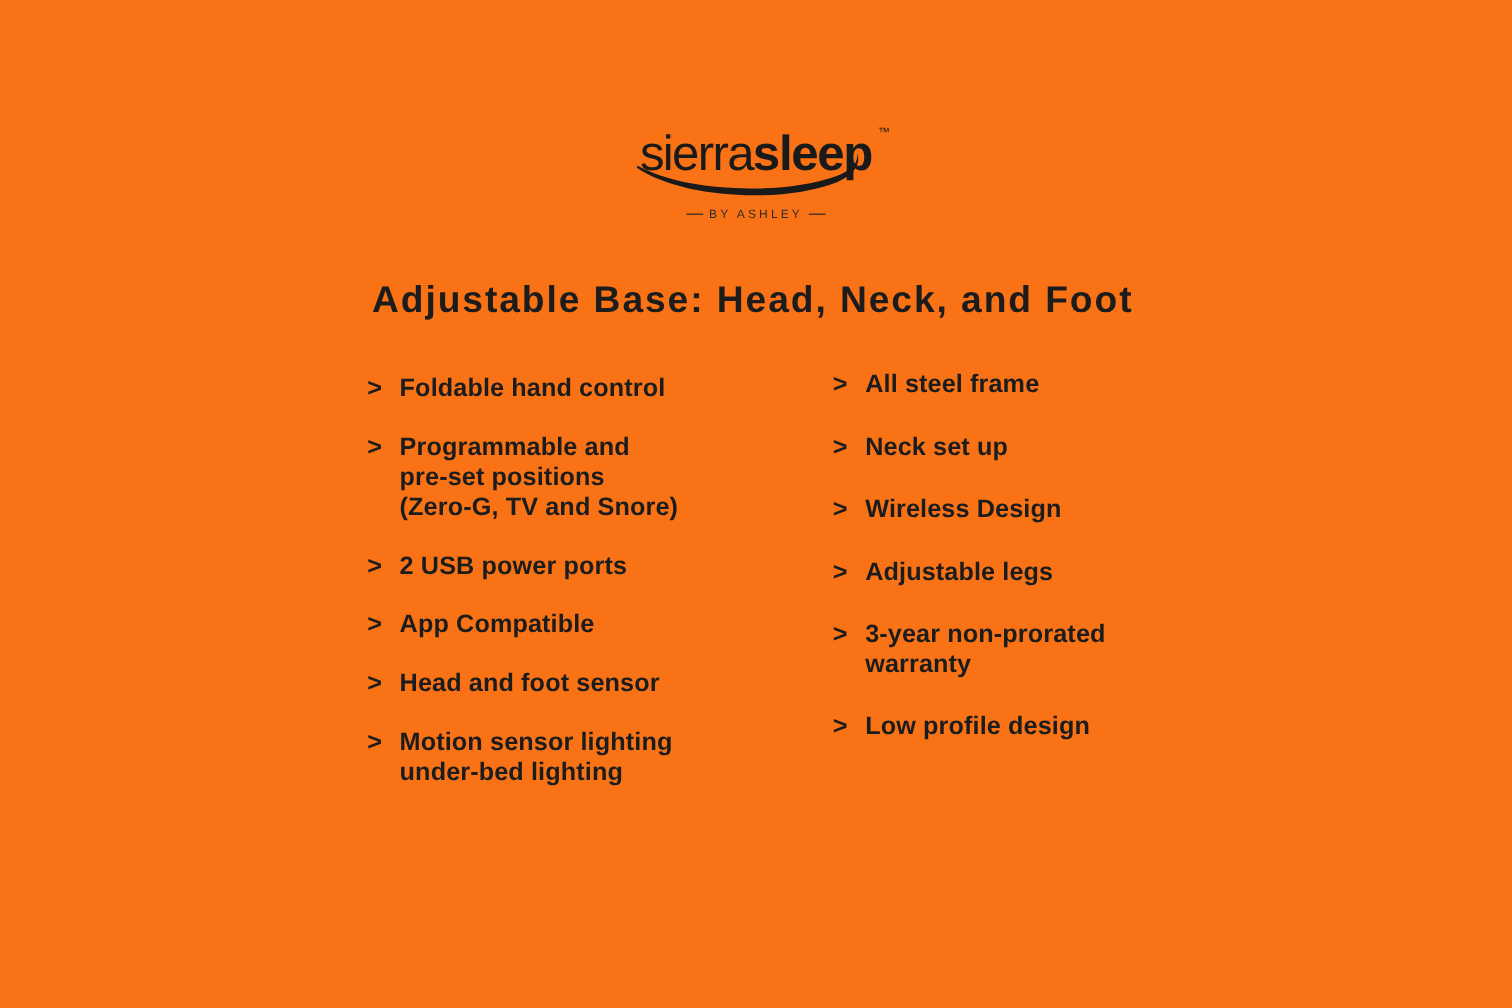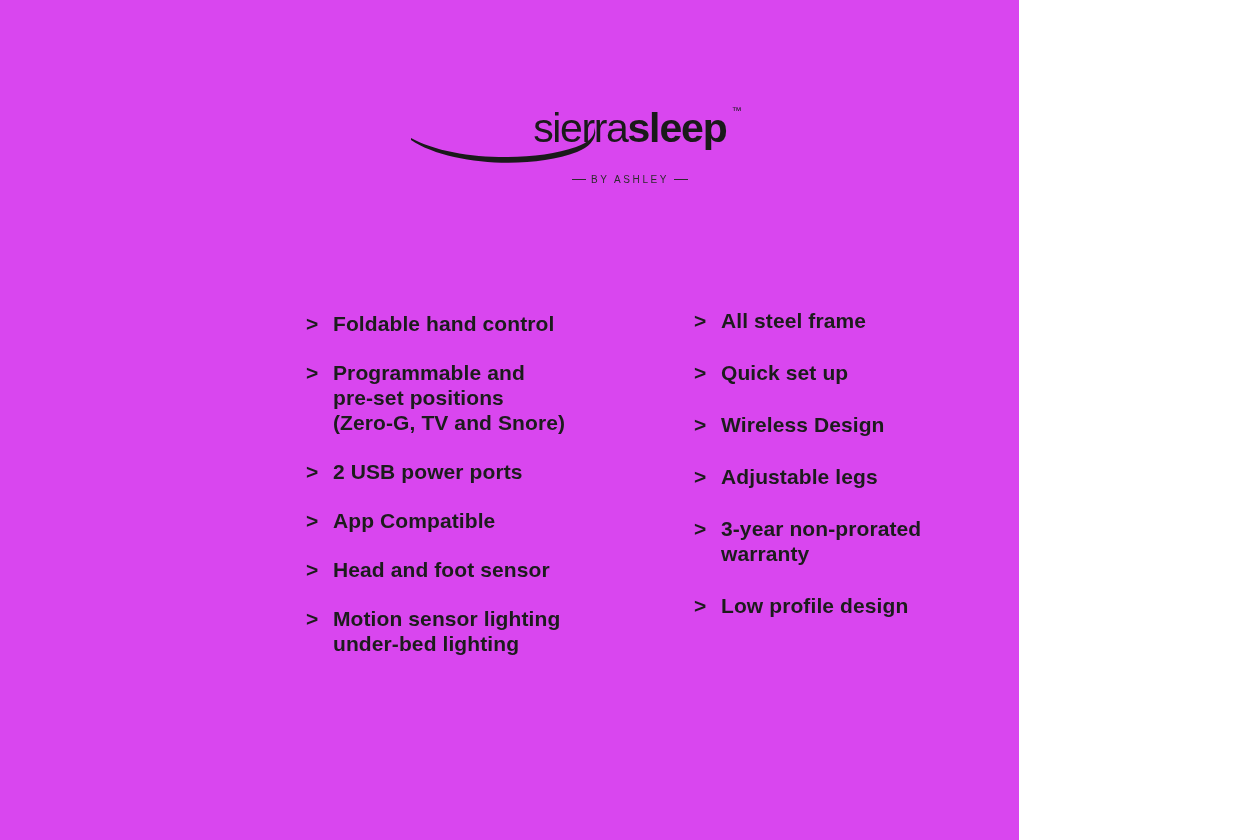--- a/index.html
+++ b/index.html
@@ -2,23 +2,23 @@
 <html><head>
 <meta charset="utf-8">
 <style>
   html, body {
     margin: 0;
     padding: 0;
     background: #ffffff;
   }
   .page {
     position: relative;
-    width: 1019px;
+    width: 1260px;
     height: 840px;
-    background: #d946ef;
+    background: #f97316;
     font-family: "Liberation Sans", sans-serif;
     overflow: hidden;
   }
 
   
   .logo-block {
     position: absolute;
     left: 0;
     top: 108px;
     width: 1260px;
@@ -140,20 +140,21 @@
   </div>
 
   <svg class="logo-swoosh" viewBox="0 0 200 46" preserveAspectRatio="none">
     <path d="M1 17 C 40 39, 120 42, 166 26 C 180 21, 186 14, 184 6 C 188 15, 182 25, 167 31 C 120 49, 38 44, 1 19 Z" fill="#1a1a1a"></path>
   </svg>
 
   <div class="logo-byline">
     <span class="byline-dash"></span><span>BY ASHLEY</span><span class="byline-dash"></span>
   </div>
 
+  <div class="title">Adjustable Base: Head, Neck, and Foot</div>
 
   <div class="col col-left">
     <div class="bullet">
       <span class="bullet-marker">&gt;</span>
       <span class="bullet-text">Foldable hand control</span>
     </div>
     <div class="bullet">
       <span class="bullet-marker">&gt;</span>
       <span class="bullet-text">Programmable and
 pre-set positions
@@ -178,21 +179,21 @@
     </div>
   </div>
 
   <div class="col col-right">
     <div class="bullet">
       <span class="bullet-marker">&gt;</span>
       <span class="bullet-text">All steel frame</span>
     </div>
     <div class="bullet">
       <span class="bullet-marker">&gt;</span>
-      <span class="bullet-text">Quick set up</span>
+      <span class="bullet-text">Neck set up</span>
     </div>
     <div class="bullet">
       <span class="bullet-marker">&gt;</span>
       <span class="bullet-text">Wireless Design</span>
     </div>
     <div class="bullet">
       <span class="bullet-marker">&gt;</span>
       <span class="bullet-text">Adjustable legs</span>
     </div>
     <div class="bullet">

